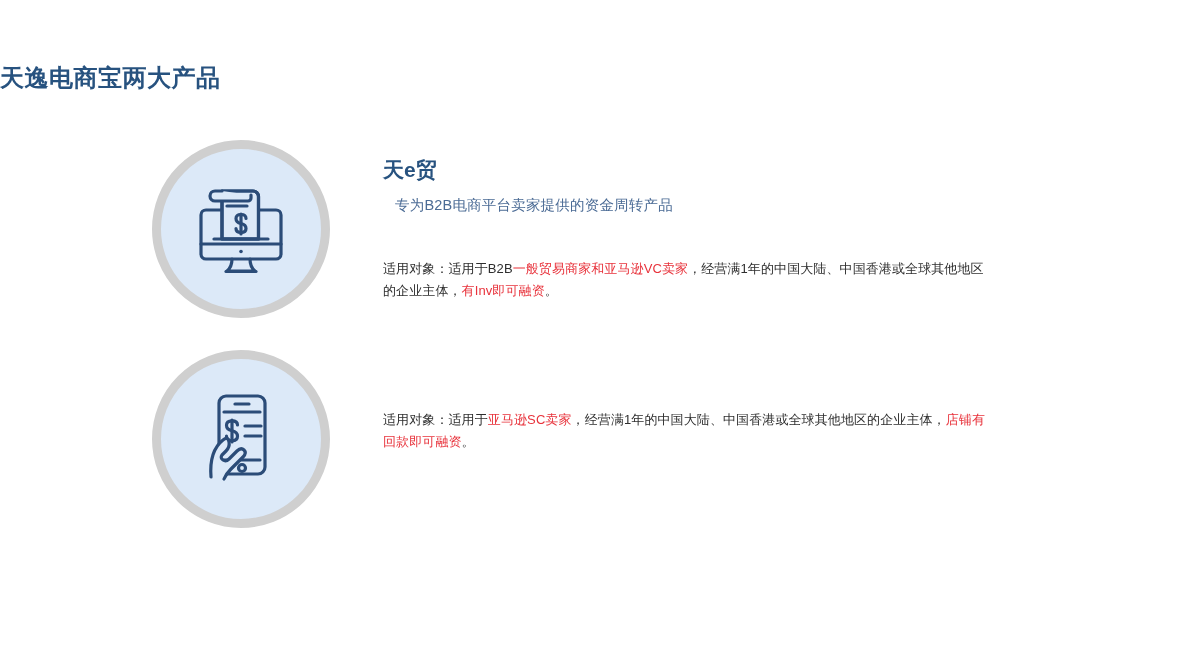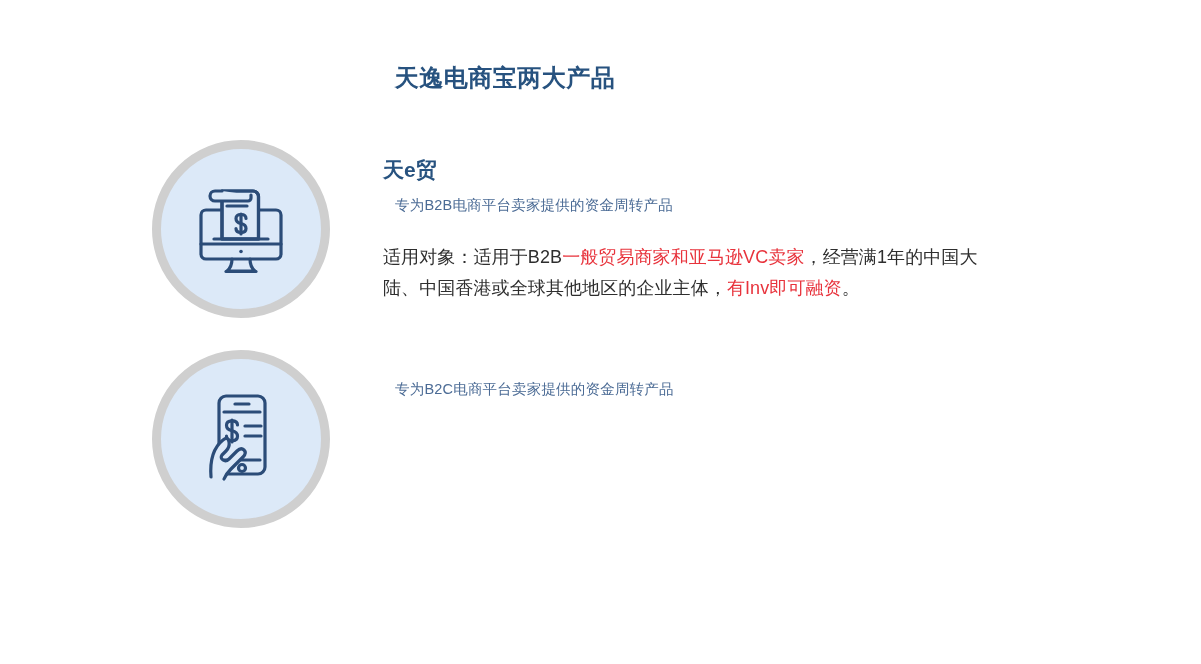--- a/index.html
+++ b/index.html
@@ -13,21 +13,21 @@
     font-family: "Liberation Sans", "DejaVu Sans", sans-serif;
     overflow: hidden;
     position: relative;
   }
 
   .page-title {
     position: absolute;
     left: 0;
     top: 62px;
     width: 1010px;
-    text-align: center;
+    text-align: left;
     font-size: 24px;
     font-weight: bold;
     color: #27527f;
     letter-spacing: 0.5px;
   }
 
   .product-row {
     position: absolute;
     left: 0;
     width: 992px;
@@ -69,22 +69,22 @@
 
   .product-sub {
     font-size: 14.5px;
     color: #4b6b95;
     line-height: 1.4;
     margin: 12px;
     letter-spacing: 0.2px;
   }
 
   .product-desc {
-    margin-top: 26px;
-    font-size: 18px;
+    margin-top: 42px;
+    font-size: 13px;
     color: #2e2e2e;
     line-height: 1.72;
     letter-spacing: 0.1px;
   }
   .hl { color: #e8333c; }
 </style>
 </head>
 <body>
 
 <div class="page-title">天逸电商宝两大产品</div>
@@ -140,15 +140,17 @@
         <path d="M48.5 38 q0 -4.2 -5.5 -4.2 q-5.5 0 -5.5 4.4 q0 4.4 5.5 5.5 q5.5 1.1 5.5 5.5 q0 4.4 -5.5 4.4 q-5.5 0 -5.5 -4.4"></path>
         <line x1="56" y1="39" x2="72" y2="39"></line>
         <line x1="56" y1="49" x2="72" y2="49"></line>
 
         <path d="M22 90 q-2 -26 12 -37 q5 -4 6 2 q1 5 -3 9 l-4 4 q-2 3 1 5 q3 2 6 -1 l8 -8 q4 -4 7 -1 q3 3 -1 7 l-12 12 q-5 5 -7 10" fill="#dce9f8"></path>
       </svg>
     </span>
   </div>
 
   <div class="product-text">
-    <div class="product-sub">专为B2C电商平台卖家提供的资金周转产品</div>
+    <div class="product-desc">
+      <span>适用对象：</span><span class="desc-parts"><span>适用于</span><span class="hl">亚马逊SC卖家</span><span>，经营满1年的中国大陆、中国香港或全球其他地区的企业主体，</span><span class="hl">店铺有回款即可融资</span><span>。</span></span>
+    </div>
   </div>
 </div>
 
 </body></html>

